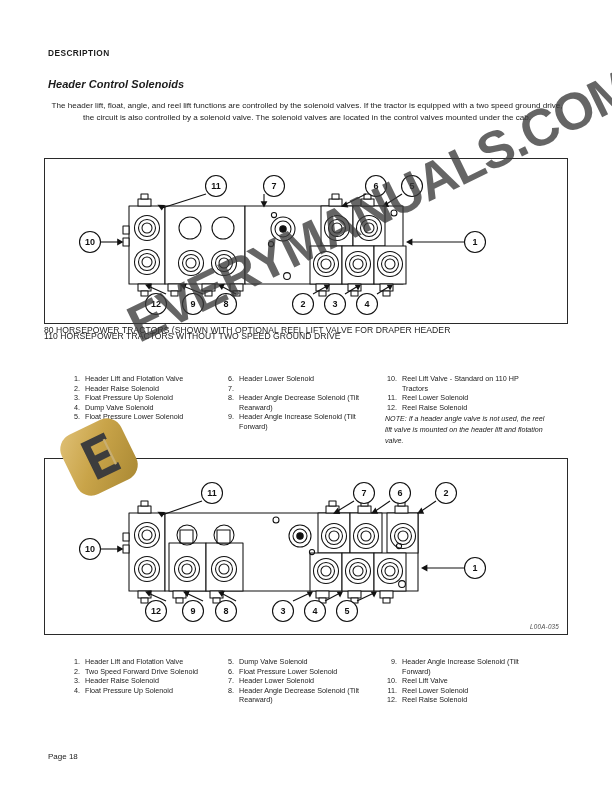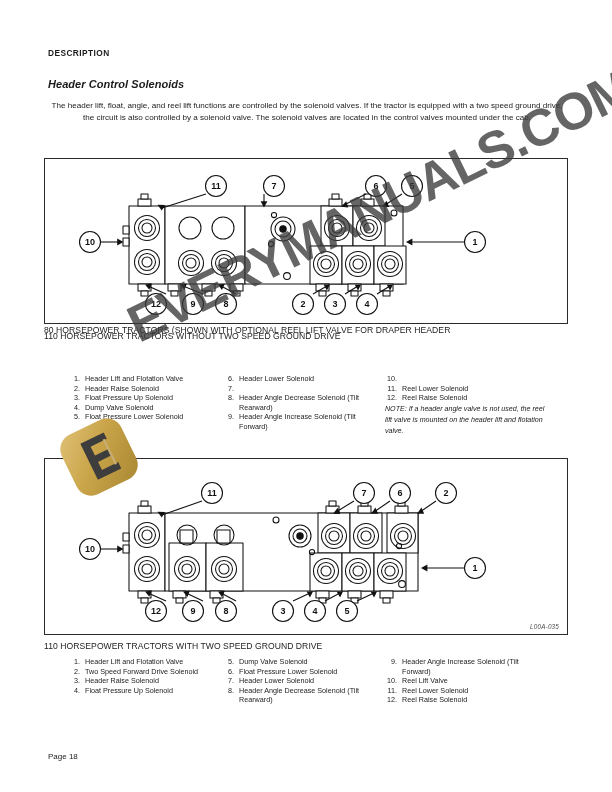--- a/index.html
+++ b/index.html
@@ -413,20 +413,21 @@
           <span class="lg-txt">Header Angle Decrease Solenoid (Tilt Rearward)</span>
         </div>
       <div class="lg-item">
           <span class="lg-num">9.</span>
           <span class="lg-txt">Header Angle Increase Solenoid (Tilt Forward)</span>
         </div>
     </div>
     <div class="lg-col">
       <div class="lg-item">
           <span class="lg-num">10.</span>
+          <span class="lg-txt">Reel Lift Valve - Standard on 110 HP Tractors</span>
         </div>
       <div class="lg-item">
           <span class="lg-num">11.</span>
           <span class="lg-txt">Reel Lower Solenoid</span>
         </div>
       <div class="lg-item">
           <span class="lg-num">12.</span>
           <span class="lg-txt">Reel Raise Solenoid</span>
         </div>
       <div class="lg-note">NOTE: If a header angle valve is not used, the reel lift valve is mounted on the header lift and flotation valve.</div>
@@ -612,21 +613,20 @@
         <circle cx="271" cy="153" r="10.5" fill="#fff" stroke="#111" stroke-width="1.1"></circle>
         <text x="271" y="156.4" fill="#111">4</text>
       </g>
       <g>
         <circle cx="303" cy="153" r="10.5" fill="#fff" stroke="#111" stroke-width="1.1"></circle>
         <text x="303" y="156.4" fill="#111">5</text>
       </g>
     </g>
   </svg>
 
-  <div class="cap" id="cap2">110 HORSEPOWER TRACTORS WITH TWO SPEED GROUND DRIVE</div>
 
   <div class="legend" id="legend-2">
     <div class="lg-col">
       <div class="lg-item">
           <span class="lg-num">1.</span>
           <span class="lg-txt">Header Lift and Flotation Valve</span>
         </div>
       <div class="lg-item">
           <span class="lg-num">2.</span>
           <span class="lg-txt">Two Speed Forward Drive Solenoid</span>

